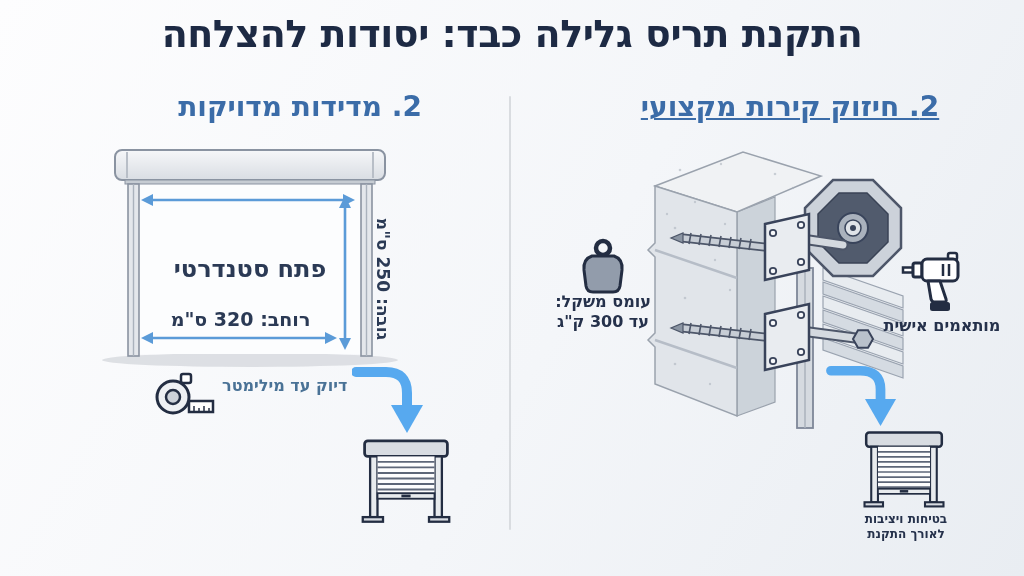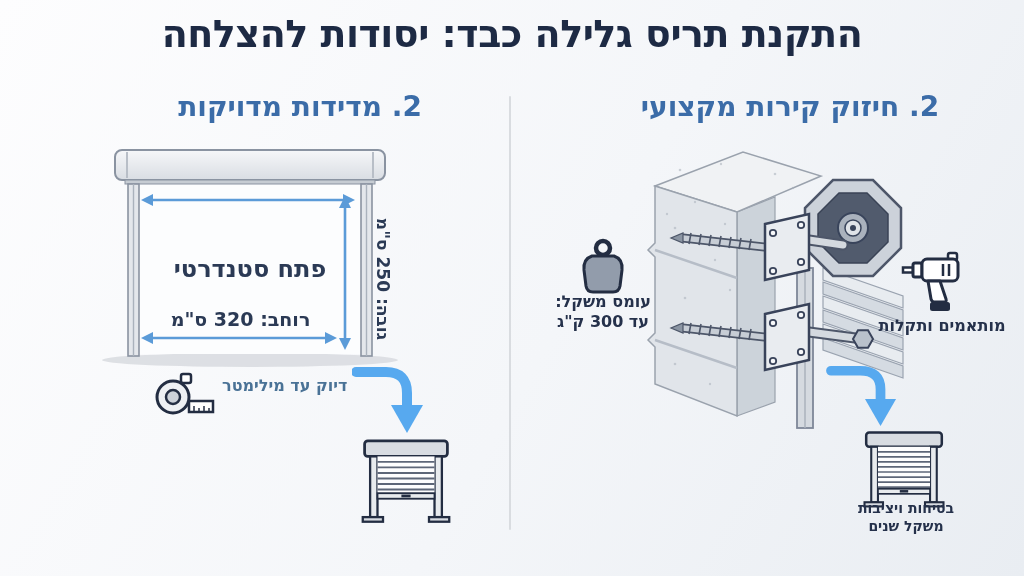--- a/index.html
+++ b/index.html
@@ -30,21 +30,21 @@
   svg{display:block;}
 </style>
 </head>
 <body>
 
 <div id="canvas">
 
   <div class="abs title rtl">התקנת תריס גלילה כבד: יסודות להצלחה</div>
 
   <div class="abs section-heading rtl" style="left:95px;">2. מדידות מדויקות</div>
-  <div class="abs section-heading rtl" style="left:585px;">2. חיזוק קירות מקצועי</div>
+  <div class="abs section-heading rtl" style="left:585px;text-decoration:underline;">2. חיזוק קירות מקצועי</div>
 
   <div class="abs divider"></div>
 
   <svg class="abs" style="left:95px;top:138px;" width="310" height="235" viewBox="0 0 310 235">
     <defs>
       <linearGradient id="boxg" x1="0" y1="0" x2="0" y2="1">
         <stop offset="0" stop-color="#f6f7f9"></stop>
           <stop offset="1" stop-color="#d9dde3"></stop>
       </linearGradient>
     </defs>
@@ -224,21 +224,21 @@
     <rect x="2" y="17.5" width="10" height="5" fill="#ffffff" stroke="#232d42" stroke-width="2.5"></rect>
     <rect x="12" y="13" width="9" height="14" rx="2" fill="#ffffff" stroke="#232d42" stroke-width="3"></rect>
     <rect x="47" y="3" width="9" height="7" rx="2" fill="#ffffff" stroke="#232d42" stroke-width="2.5"></rect>
     <rect x="21" y="9" width="36" height="22" rx="5" fill="#ffffff" stroke="#232d42" stroke-width="3"></rect>
     <line x1="42" y1="14" x2="42" y2="26" stroke="#232d42" stroke-width="2.5"></line>
     <line x1="48" y1="14" x2="48" y2="26" stroke="#232d42" stroke-width="2.5"></line>
     <path d="M27,31 L39,31 L45,49 Q46,52 43,52 L33,52 Q31,52 30,49 Z" fill="#ffffff" stroke="#232d42" stroke-width="3" stroke-linejoin="round"></path>
     <rect x="29" y="52" width="20" height="9" rx="2.5" fill="#232d42"></rect>
   </svg>
   <div class="abs anchor-note rtl" style="left:862px;top:316px;width:160px;">
-    <span>מותאמים ותקלות</span>
+    <span>מותאמים אישית</span>
   </div>
 
   <svg class="abs" style="left:826px;top:362px;" width="76" height="68" viewBox="0 0 76 70">
     <path d="M4,9 H34 Q55,9 55,28 V40" fill="none" stroke="#57a9ef" stroke-width="10" stroke-linecap="round"></path>
     <polygon points="39,38 71,38 55,66" fill="#57a9ef"></polygon>
   </svg>
 
   <svg class="abs" style="left:862px;top:430px;" width="84" height="84" viewBox="0 0 96 100">
     <rect x="3" y="3" width="90" height="17" rx="3.5" fill="#d8dce2" stroke="#232d42" stroke-width="3"></rect>
     <rect x="9" y="20" width="8" height="66" fill="#e8ebee" stroke="#232d42" stroke-width="2.5"></rect>
@@ -252,18 +252,18 @@
       <line x1="17" y1="50" x2="79" y2="50"></line>
         <line x1="17" y1="56" x2="79" y2="56"></line>
       <line x1="17" y1="62" x2="79" y2="62"></line>
         <line x1="17" y1="68" x2="79" y2="68"></line>
     </g>
     <rect x="17" y="70" width="62" height="6" fill="#e8ebee" stroke="#232d42" stroke-width="2"></rect>
     <rect x="43" y="71.5" width="10" height="3" fill="#232d42"></rect>
     <rect x="1" y="86" width="22" height="5" fill="#d8dce2" stroke="#232d42" stroke-width="2.5"></rect>
     <rect x="73" y="86" width="22" height="5" fill="#d8dce2" stroke="#232d42" stroke-width="2.5"></rect>
   </svg>
-  <div class="abs caption rtl" style="left:832px;top:500px;width:148px;font-size:14px;">
+  <div class="abs caption rtl" style="left:832px;top:512px;width:148px;font-size:12px;">
     <span>בטיחות ויציבות</span>
-    <span>משקל שנים</span>
+    <span>לאורך התקנת</span>
   </div>
 
 </div>
 
 </body></html>

